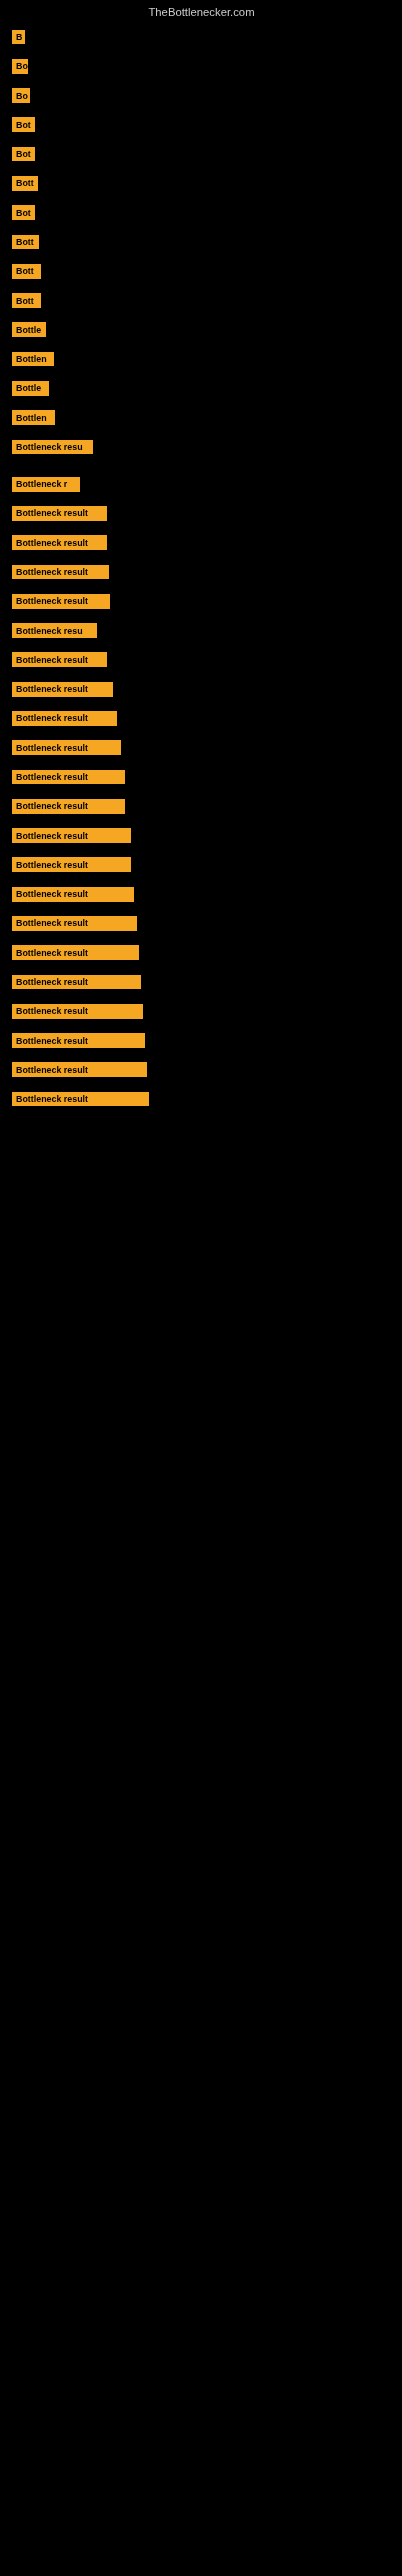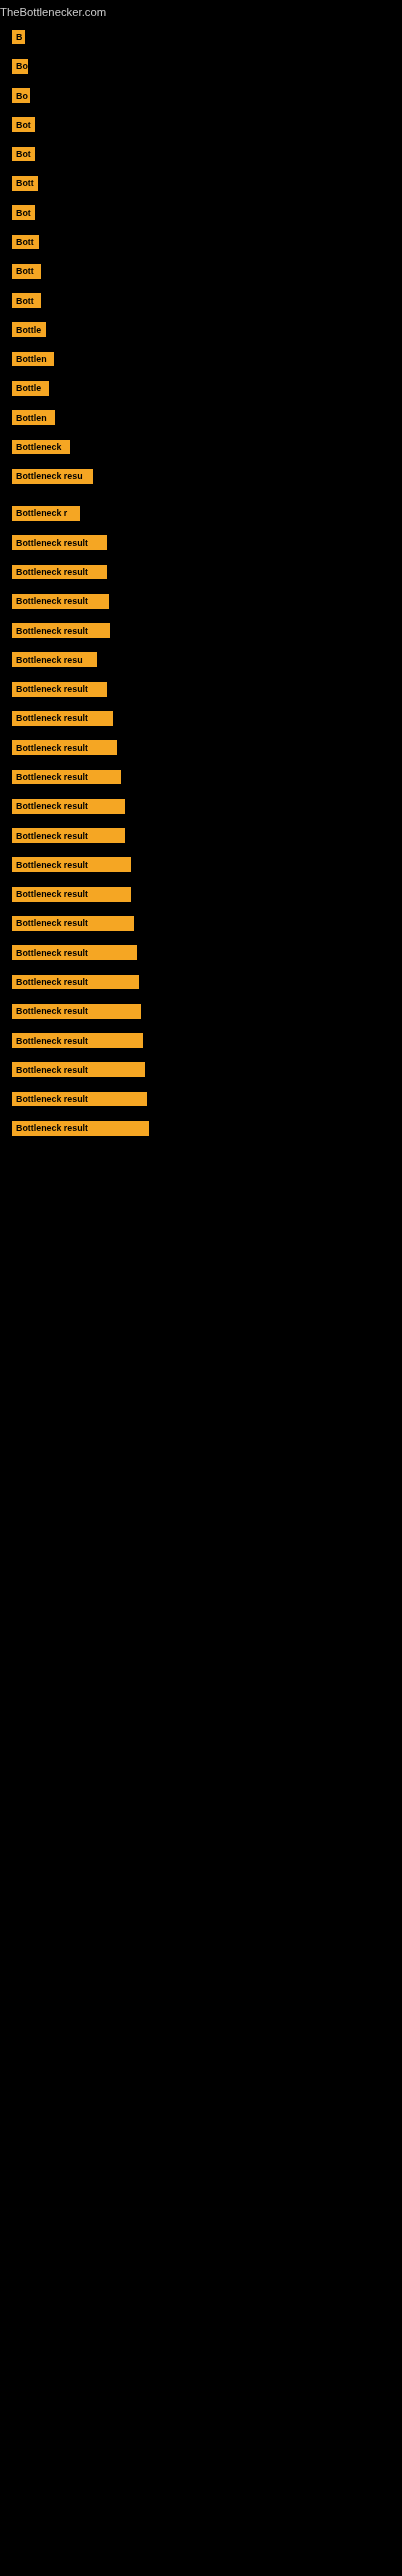--- a/index.html
+++ b/index.html
@@ -10,20 +10,21 @@
     body {
       width: 403px;
       min-height: 2576px;
       background-color: #000000;
       font-family: Arial, sans-serif;
       position: relative;
     }
     .site-title {
       color: #cccccc;
       font-size: 11.3px;
+      text-align: center;
       padding: 6.4px 0 3.2px 0;
     }
     .items-container {
       padding: 8px 12px;
     }
     .item-row {
       margin-bottom: 14.5px;
       display: flex;
       align-items: center;
     }
@@ -78,23 +79,20 @@
       <span class="label-badge" style="width: 34px;">Bottle</span>
     </div>
     <div class="item-row">
       <span class="label-badge" style="width: 42px;">Bottlen</span>
     </div>
     <div class="item-row">
       <span class="label-badge" style="width: 37px;">Bottle</span>
     </div>
     <div class="item-row">
       <span class="label-badge" style="width: 43px;">Bottlen</span>
-    </div>
-    <div class="item-row">
-      <span class="label-badge" style="width: 58px;">Bottleneck</span>
     </div>
     <div class="item-row">
       <span class="label-badge" style="width: 81px;">Bottleneck resu</span>
     </div>
     <div class="item-row">
       <span class="label-badge" style="width: 68px; margin-top: 8px;">Bottleneck r</span>
     </div>
     <div class="item-row">
       <span class="label-badge" style="width: 95px;">Bottleneck result</span>
     </div>

